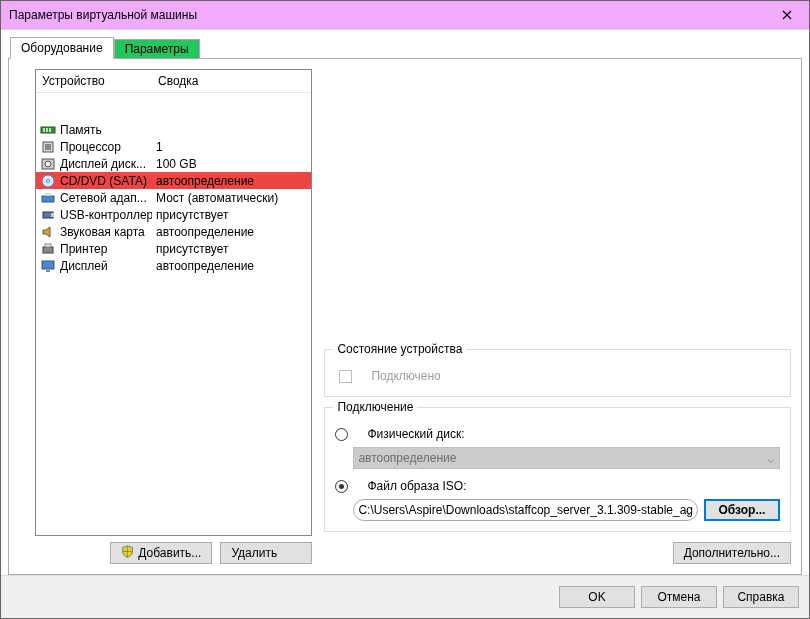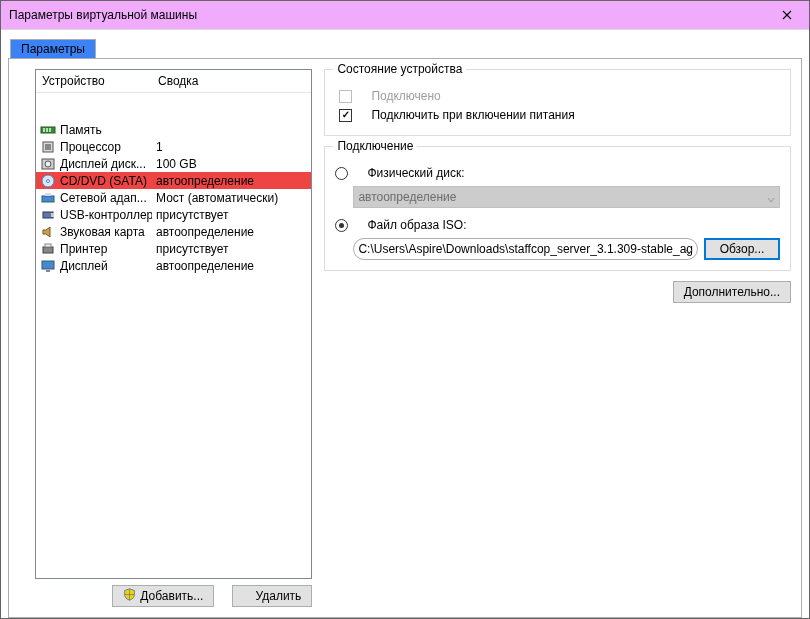--- a/index.html
+++ b/index.html
@@ -64,21 +64,21 @@
     position: relative;
     cursor: pointer;
     line-height: 17px;
   }
   .tab.active {
     border-bottom: 1px solid #fff;
     margin-bottom: -1px;
     z-index: 2;
   }
   .tab.inactive {
-    background: #3b82f6;
+    background: #22c55e;
     margin-top: 2px;
     line-height: 15px;
   }
   .tab-panel {
     border: 1px solid #acacac;
     flex: 1;
     padding: 10px;
     display: flex;
     gap: 12px;
     position: relative;
@@ -124,45 +124,47 @@
     flex-shrink: 0;
     display: inline-flex;
     align-items: center;
     justify-content: center;
   }
   .device-row .name { width: 92px; white-space: nowrap; overflow: hidden; }
   .device-row .summary { flex:1; padding-left: 4px; white-space: nowrap; overflow:hidden;}
   .left-buttons {
     display: flex;
     justify-content: flex-end;
-    gap: 18px;
+    gap: 8px;
     margin-top: 6px;
   }
   .btn {
     border: 1px solid #adadad;
     background: #e1e1e1;
     padding: 2px 10px;
     font-family: inherit;
     font-size: 12px;
     cursor: pointer;
     height: 22px;
     box-sizing: border-box;
     display: inline-flex;
     align-items: center;
     gap: 4px;
   }
   .btn.default {
     border: 1px solid #0078d7;
     box-shadow: inset 0 0 0 1px #0078d7;
+    font-weight: bold;
   }
   .right-col {
     flex: 1;
     display: flex;
     flex-direction: column;
     gap: 10px;
+    justify-content: flex-end;
   }
   .groupbox {
     border: 1px solid #dcdcdc;
     position: relative;
     padding: 16px 10px 10px 10px;
   }
   .groupbox-title {
     position: absolute;
     top: -8px;
     left: 8px;
@@ -265,20 +267,21 @@
     <div class="titlebar-close">
       <svg viewBox="0 0 10 10">
           <path d="M1 1 L9 9 M9 1 L1 9" stroke="#000" stroke-width="1.1" fill="none"></path>
         </svg>
     </div>
   </div>
 
   <div class="client">
     <div class="tabs-area">
       <div class="tabstrip">
+        <div class="tab active"><span>Оборудование</span></div>
         <div class="tab inactive"><span>Параметры</span></div>
       </div>
 
       <div class="tab-panel">
 
         <div class="left-col">
           <div class="device-list">
             <div class="device-header">
               <div class="col col-name">Устройство</div>
               <div class="col col-summary">Сводка</div>
@@ -381,37 +384,33 @@
             <button class="btn">
               <span class="shield-icon">
                 <svg viewBox="0 0 16 16">
                     <path d="M8 1 L14 3 V8 C14 12 11 14 8 15 C5 14 2 12 2 8 V3 Z" fill="#ffcc00" stroke="#0066cc" stroke-width="0.8"></path>
                     <path d="M8 1 L8 15" stroke="#0066cc" stroke-width="0.6"></path>
                     <path d="M2 8 L14 8" stroke="#0066cc" stroke-width="0.6"></path>
                   </svg>
               </span>
               <span>Добавить...</span>
             </button>
-            <button class="btn" style="width:80px;justify-content:flex-end;">
+            <button class="btn" style="width:92px;justify-content:flex-start;">
               <span>Удалить</span>
             </button>
           </div>
         </div>
 
         <div class="right-col">
 
           <div class="groupbox connected-group">
             <div class="groupbox-title">Состояние устройства</div>
             <div class="checkbox-row">
               <span class="checkbox disabled"></span>
               <span class="label disabled">Подключено</span>
-            </div>
-            <div class="checkbox-row">
-              <span class="checkbox checked"></span>
-              <span class="label">Подключить при включении питания</span>
             </div>
           </div>
 
           <div class="groupbox">
             <div class="groupbox-title">Подключение</div>
 
             <div class="radio-row">
               <span class="radio"></span>
               <span class="label">Физический диск:</span>
             </div>
@@ -448,14 +447,25 @@
           <div class="right-extras">
             <button class="btn">
               <span>Дополнительно...</span>
             </button>
           </div>
 
         </div>
       </div>
     </div>
 
+    <div class="bottom-bar">
+      <button class="btn">
+          <span>OK</span>
+        </button>
+      <button class="btn">
+          <span>Отмена</span>
+        </button>
+      <button class="btn">
+          <span>Справка</span>
+        </button>
+    </div>
   </div>
 </div>
 
 </body></html>

